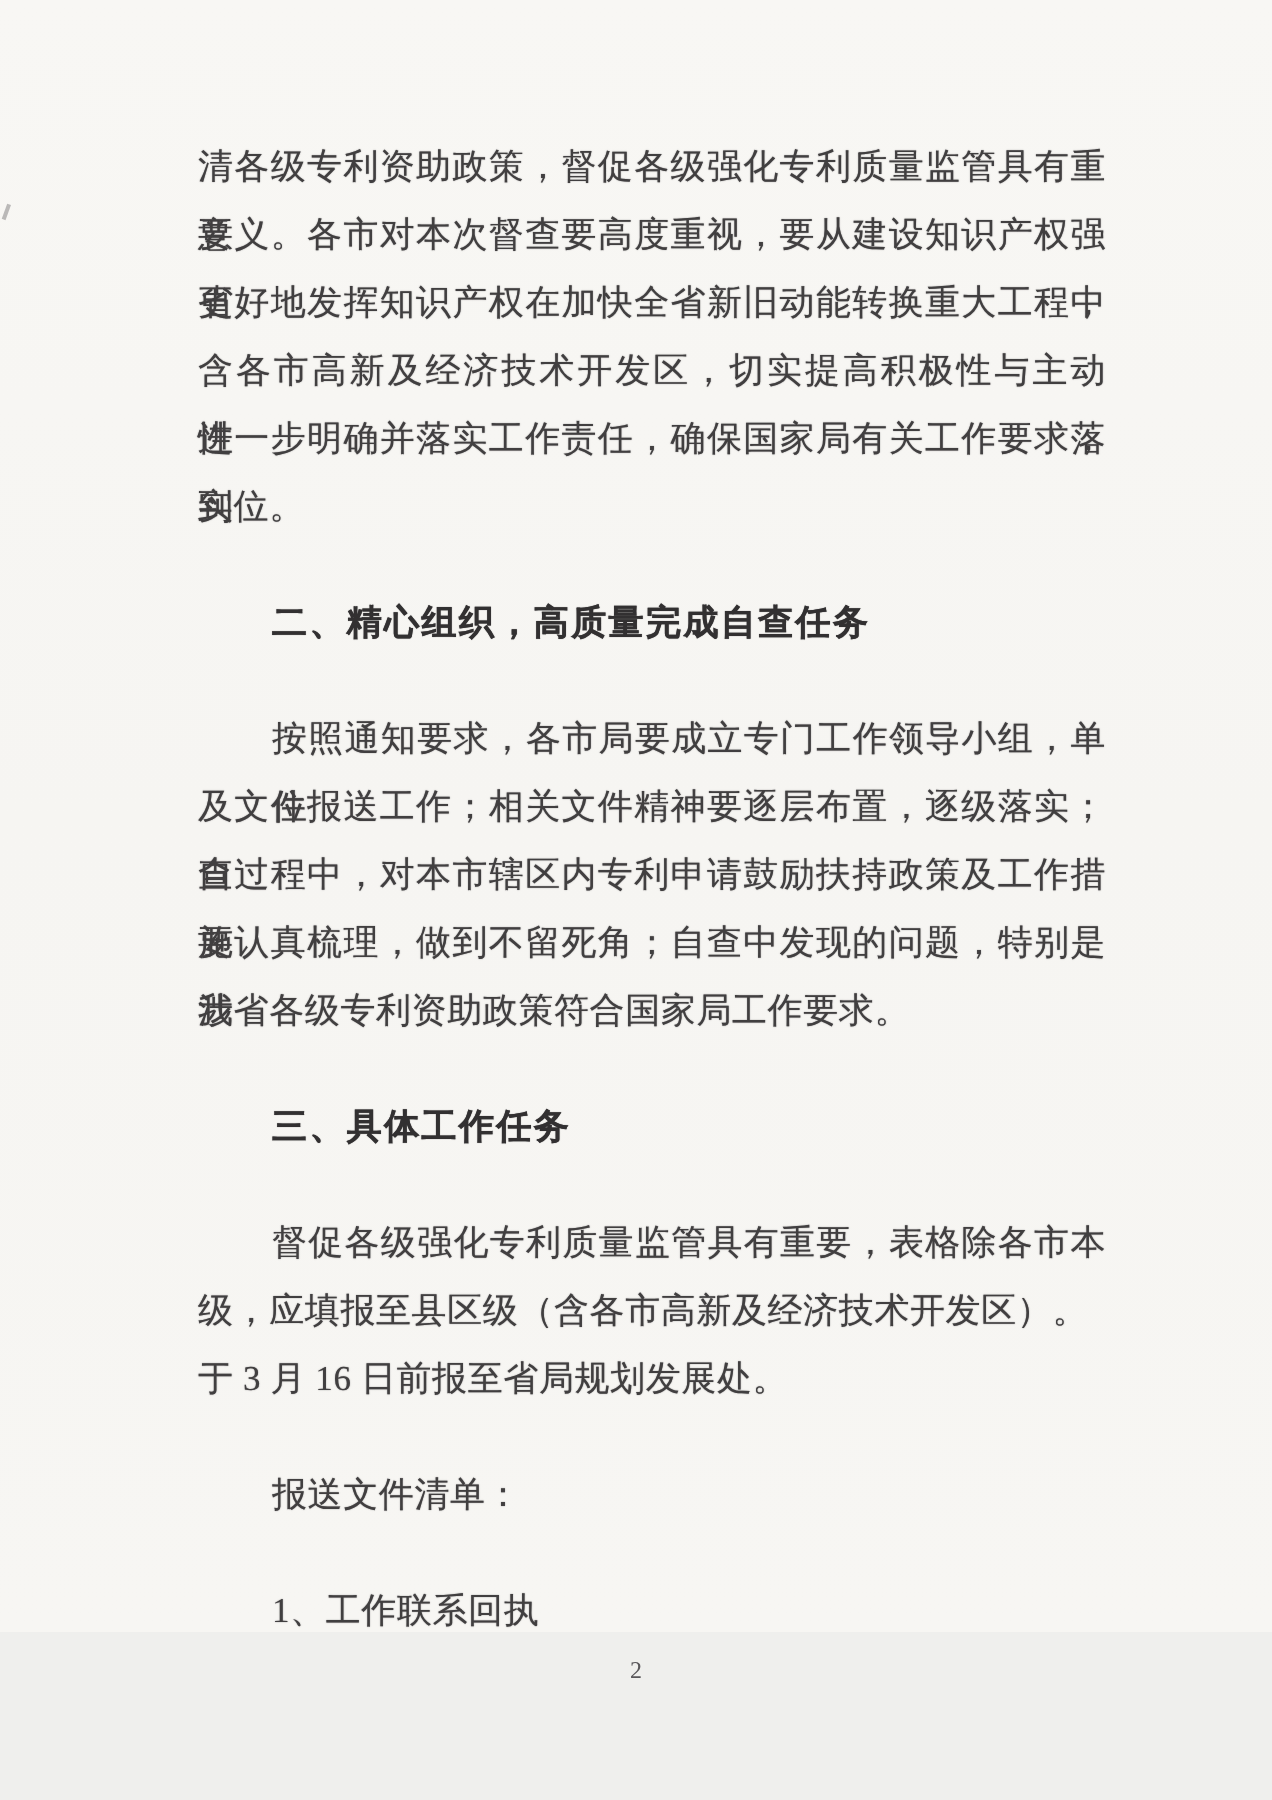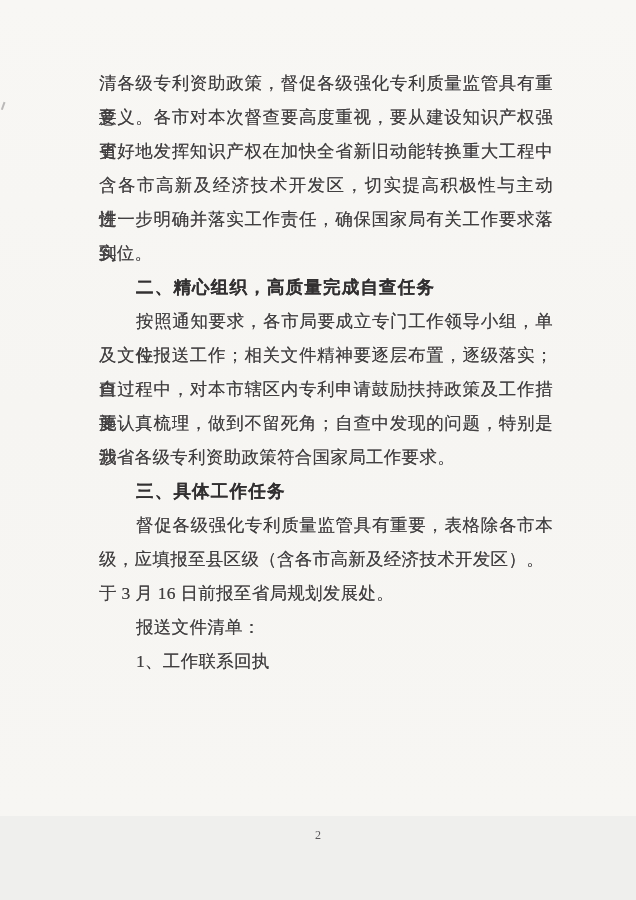--- a/index.html
+++ b/index.html
@@ -34,20 +34,21 @@
     text-shadow: 0 0 0.6px rgba(70, 68, 70, 0.75);
   }
   
   .j {
     text-align: justify;
     text-align-last: justify;
   }
   
   .ind {
     padding-left: 37px;
+    margin-top: 24px;
   }
   
   .b {
     font-weight: 700;
     color: #323031;
     letter-spacing: 1.2px;
     text-shadow: 0 0 0.4px rgba(45, 43, 45, 0.9);
   }
   .page-num {
     position: absolute;

